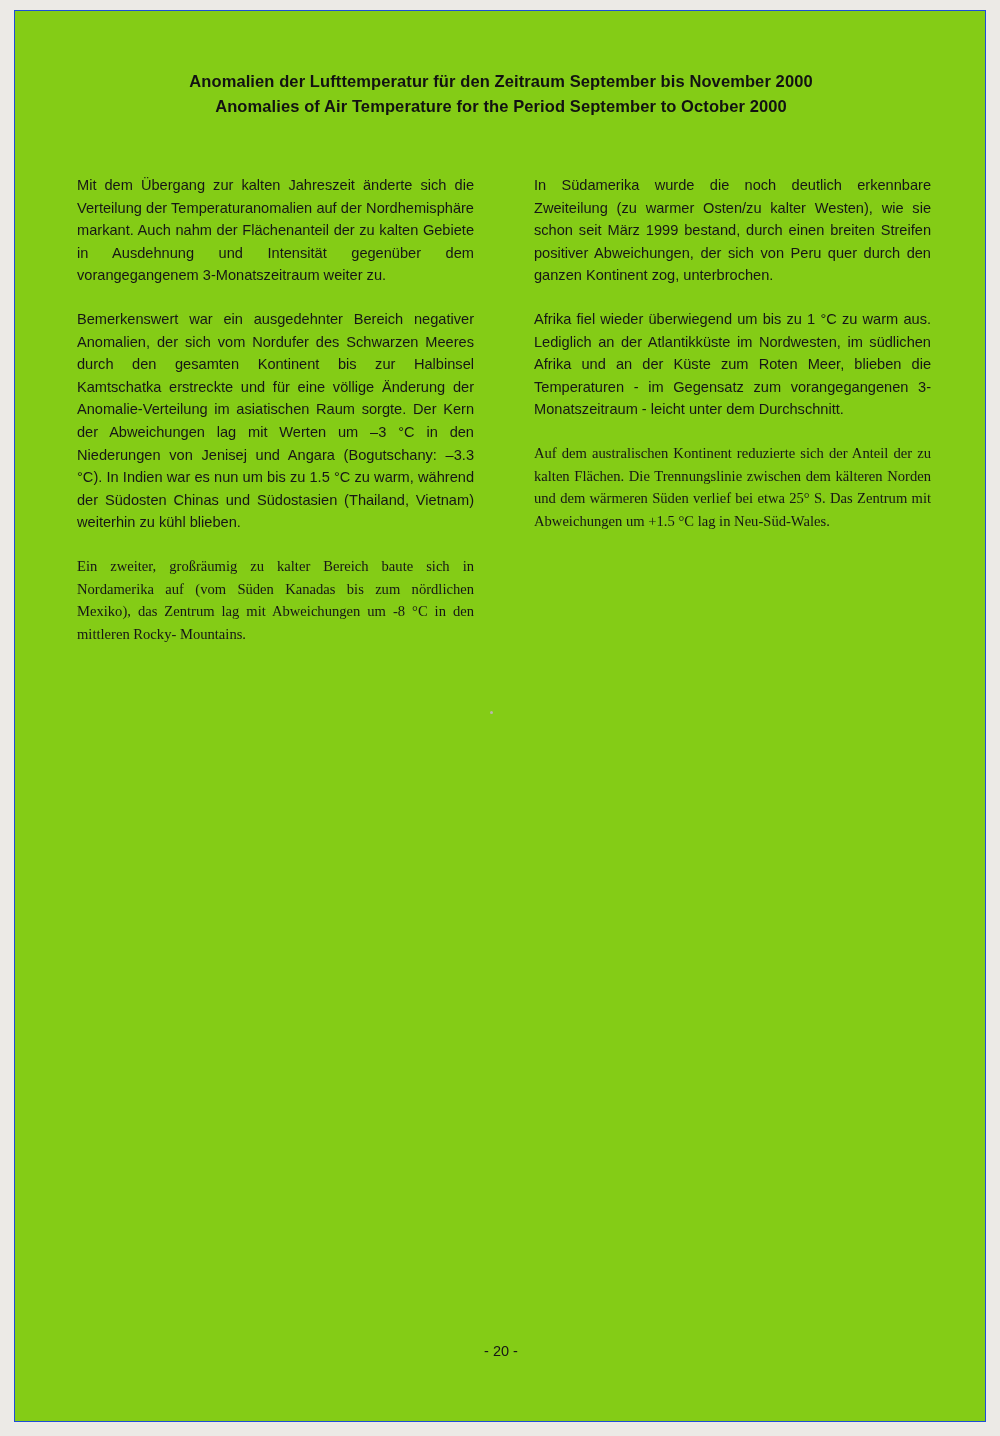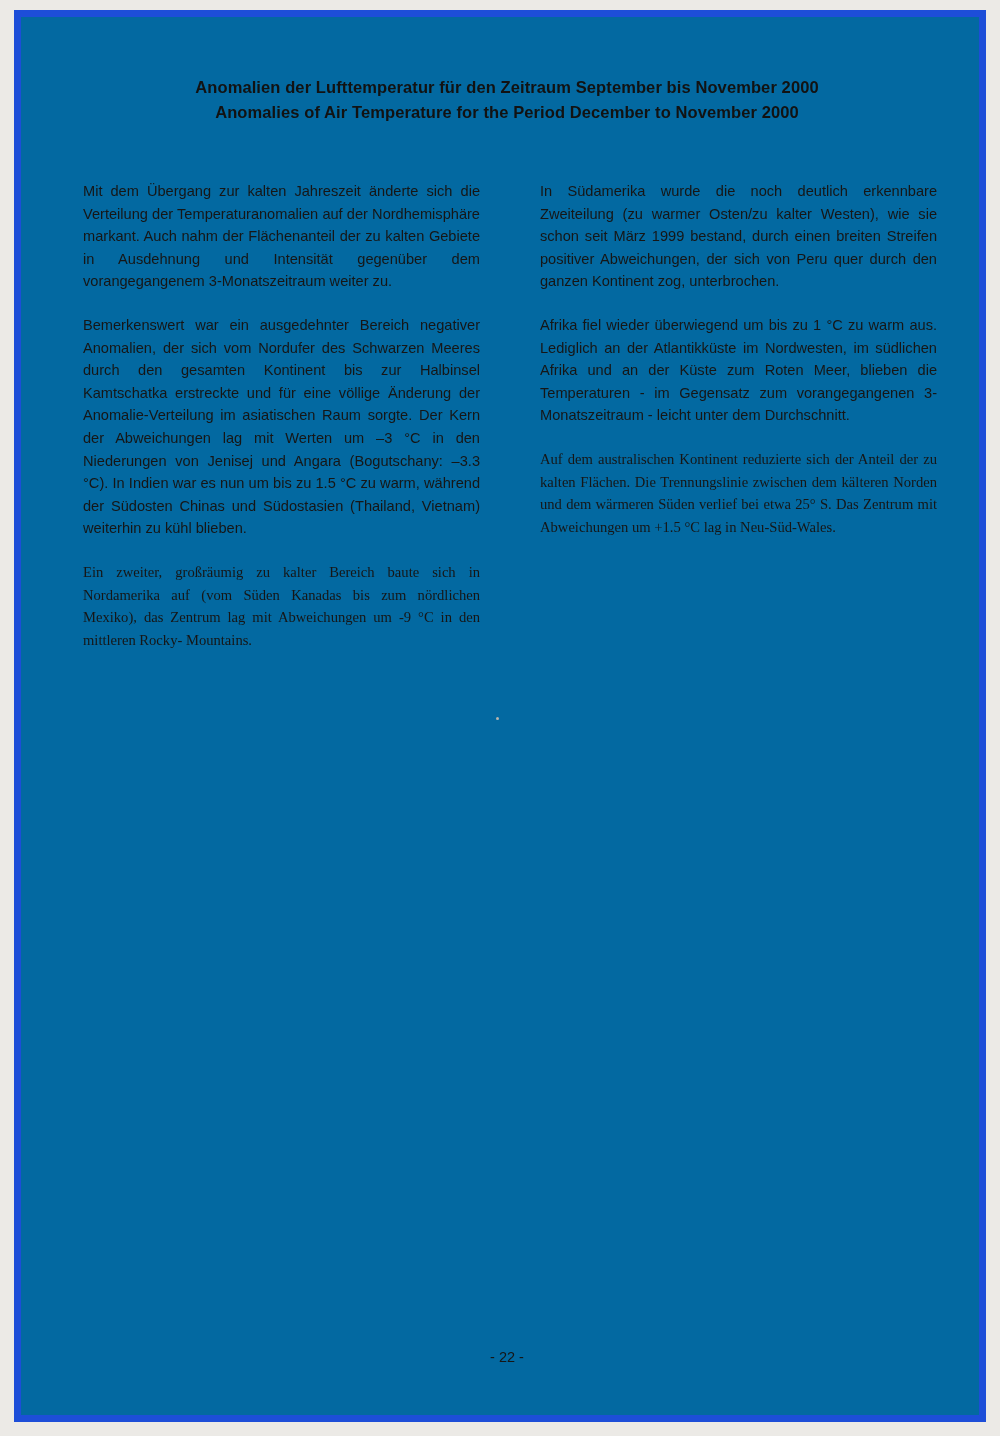--- a/index.html
+++ b/index.html
@@ -20,22 +20,22 @@
     background: #eceae6;
     box-sizing: border-box;
     overflow: hidden;
   }
   .page-inner {
     position: absolute;
     left: 14px;
     top: 10px;
     width: 972px;
     height: 1412px;
-    background: #0369a1;
-    border: 7px solid #1d4ed8;
+    background: #84cc16;
+    border: 1px solid #1d4ed8;
     box-sizing: border-box;
   }
   .title-block {
     position: absolute;
     left: 0;
     top: 58px;
     width: 972px;
     text-align: center;
   }
   .title-line {
@@ -87,37 +87,37 @@
   }
 </style>
 </head>
 <body>
 
 <div class="page">
   <div class="page-inner">
 
     <div class="title-block">
       <div class="title-line">Anomalien der Lufttemperatur für den Zeitraum September bis November 2000</div>
-      <div class="title-line">Anomalies of Air Temperature for the Period December to November 2000</div>
+      <div class="title-line">Anomalies of Air Temperature for the Period September to October 2000</div>
     </div>
 
     <div class="columns">
 
       <div class="col">
         <p class="para">Mit dem Übergang zur kalten Jahreszeit änderte sich die Verteilung der Temperaturanomalien auf der Nordhemisphäre markant. Auch nahm der Flächenanteil der zu kalten Gebiete in Ausdehnung und Intensität gegenüber dem vorangegangenem 3-Monatszeitraum weiter zu.</p>
         <p class="para">Bemerkenswert war ein ausgedehnter Bereich negativer Anomalien, der sich vom Nordufer des Schwarzen Meeres durch den gesamten Kontinent bis zur Halbinsel Kamtschatka erstreckte und für eine völlige Änderung der Anomalie-Verteilung im asiatischen Raum sorgte. Der Kern der Abweichungen lag mit Werten um –3 °C in den Niederungen von Jenisej und Angara (Bogutschany: –3.3 °C). In Indien war es nun um bis zu 1.5 °C zu warm, während der Südosten Chinas und Südostasien (Thailand, Vietnam) weiterhin zu kühl blieben.</p>
-        <p class="para">Ein zweiter, großräumig zu kalter Bereich baute sich in Nordamerika auf (vom Süden Kanadas bis zum nördlichen Mexiko), das Zentrum lag mit Abweichungen um -9 °C in den mittleren Rocky- Mountains.</p>
+        <p class="para">Ein zweiter, großräumig zu kalter Bereich baute sich in Nordamerika auf (vom Süden Kanadas bis zum nördlichen Mexiko), das Zentrum lag mit Abweichungen um -8 °C in den mittleren Rocky- Mountains.</p>
       </div>
 
       <div class="col">
         <p class="para">In Südamerika wurde die noch deutlich erkennbare Zweiteilung (zu warmer Osten/zu kalter Westen), wie sie schon seit März 1999 bestand, durch einen breiten Streifen positiver Abweichungen, der sich von Peru quer durch den ganzen Kontinent zog, unterbrochen.</p>
         <p class="para">Afrika fiel wieder überwiegend um bis zu 1 °C zu warm aus. Lediglich an der Atlantikküste im Nordwesten, im südlichen Afrika und an der Küste zum Roten Meer, blieben die Temperaturen - im Gegensatz zum vorangegangenen 3-Monatszeitraum - leicht unter dem Durchschnitt.</p>
         <p class="para">Auf dem australischen Kontinent reduzierte sich der Anteil der zu kalten Flächen. Die Trennungslinie zwischen dem kälteren Norden und dem wärmeren Süden verlief bei etwa 25° S. Das Zentrum mit Abweichungen um +1.5 °C lag in Neu-Süd-Wales.</p>
       </div>
 
     </div>
 
     <div class="spot" style="left:475px; top:700px;"></div>
 
-    <div class="folio">- 22 -</div>
+    <div class="folio">- 20 -</div>
 
   </div>
 </div>
 
 </body></html>

